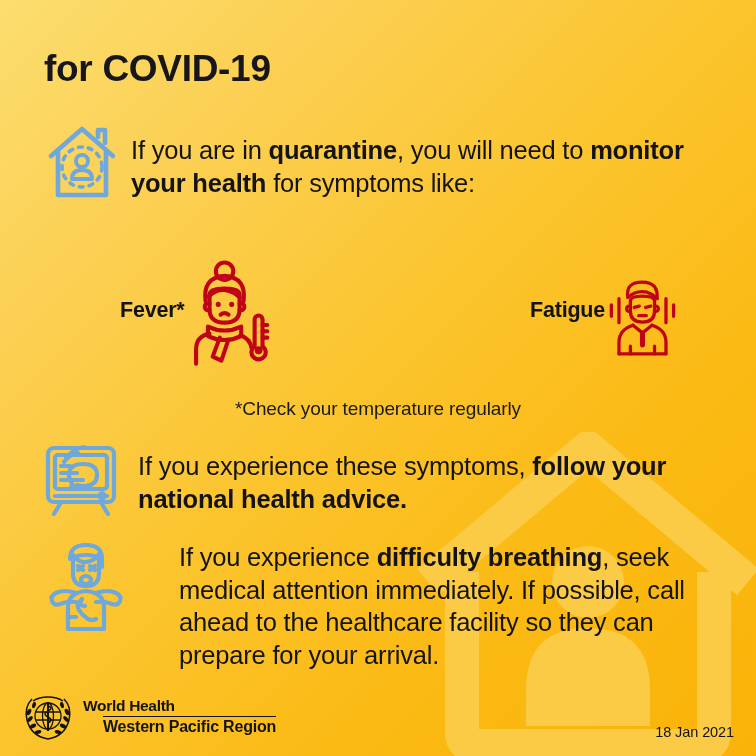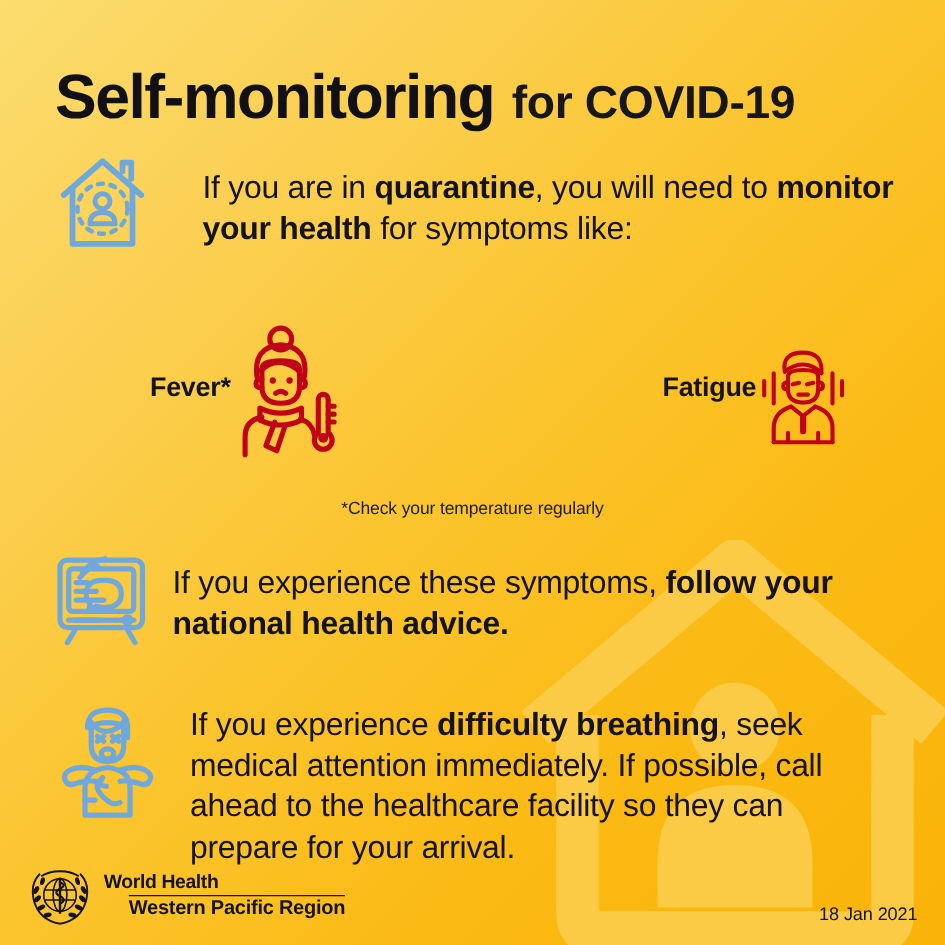--- a/index.html
+++ b/index.html
@@ -32,40 +32,40 @@
   
   .row{position:absolute;display:flex;align-items:flex-start;}
   .row .ico{flex:0 0 auto;}
   .row .txt{
     font-size:25.5px;line-height:1.28;color:#141317;
     letter-spacing:-0.2px;
   }
   .txt b{font-weight:bold;}
   
   #row-quarantine{left:46px;top:124px;width:670px;}
-  #row-quarantine .txt{margin-left:44px;width:570px;padding-top:10px;}
+  #row-quarantine .txt{margin-left:13px;width:570px;padding-top:10px;}
   
   #symptoms{
     position:absolute;left:120px;top:228px;width:560px;height:170px;
     display:flex;justify-content:space-between;
   }
   .sym{width:150px;display:flex;flex-direction:row;align-items:center;}
   .sym-label{
     font-size:21.5px;font-weight:bold;color:#141317;margin-bottom:6px;
     letter-spacing:-0.2px;
   }
   #footnote{
     position:absolute;top:398px;left:0;width:756px;text-align:center;
-    font-size:14px;color:#1b1a1e;letter-spacing:-0.1px;
+    font-size:19px;color:#1b1a1e;letter-spacing:-0.1px;
   }
   
   #row-advice{left:42px;top:442px;width:690px;}
   #row-advice .txt{margin-left:18px;width:560px;padding-top:8px;}
   
-  #row-breathing{left:46px;top:560px;width:690px;}
+  #row-breathing{left:46px;top:537px;width:690px;gap:27px;}
   #row-breathing .txt{margin-left:26px;width:535px;padding-top:4px;}
   
   #who-logo{position:absolute;left:22px;bottom:14px;display:flex;align-items:center;gap:9px;}
   #who-text{display:flex;flex-direction:row;}
   .who-l1,.who-l2{
     font-size:15.5px;font-weight:bold;color:#141317;line-height:1.04;
     letter-spacing:-0.3px;
   }
   #who-region{
     font-size:16px;font-weight:bold;color:#141317;letter-spacing:-0.2px;
@@ -90,21 +90,20 @@
     <g fill="#FBCB45">
       <circle cx="178" cy="150" r="36"></circle>
       <path d="M178 196 q-62 0 -62 62 l0 36 l124 0 l0 -36 q0 -62 -62 -62 z"></path>
     </g>
     <g fill="none" stroke="#FBC42C" stroke-width="0">
       <rect x="0" y="0" width="1" height="1"></rect>
     </g>
   </svg>
 
   <div class="title-row">
-    <span class="title-main">Self-monitoring</span>
     <span class="title-sub">for COVID-19</span>
   </div>
 
   <div class="row" id="row-quarantine">
     <span class="ico">
       <svg width="72" height="78" viewBox="0 0 72 78" aria-hidden="true">
         <g fill="none" stroke="#6FA8DC" stroke-width="4.6" stroke-linecap="round" stroke-linejoin="round">
           <path d="M5 32 L36 5 L67 32"></path>
           <path d="M12 27 L12 71 L60 71 L60 27"></path>
           <path d="M52 13 L52 6 L59 6 L59 19"></path>

